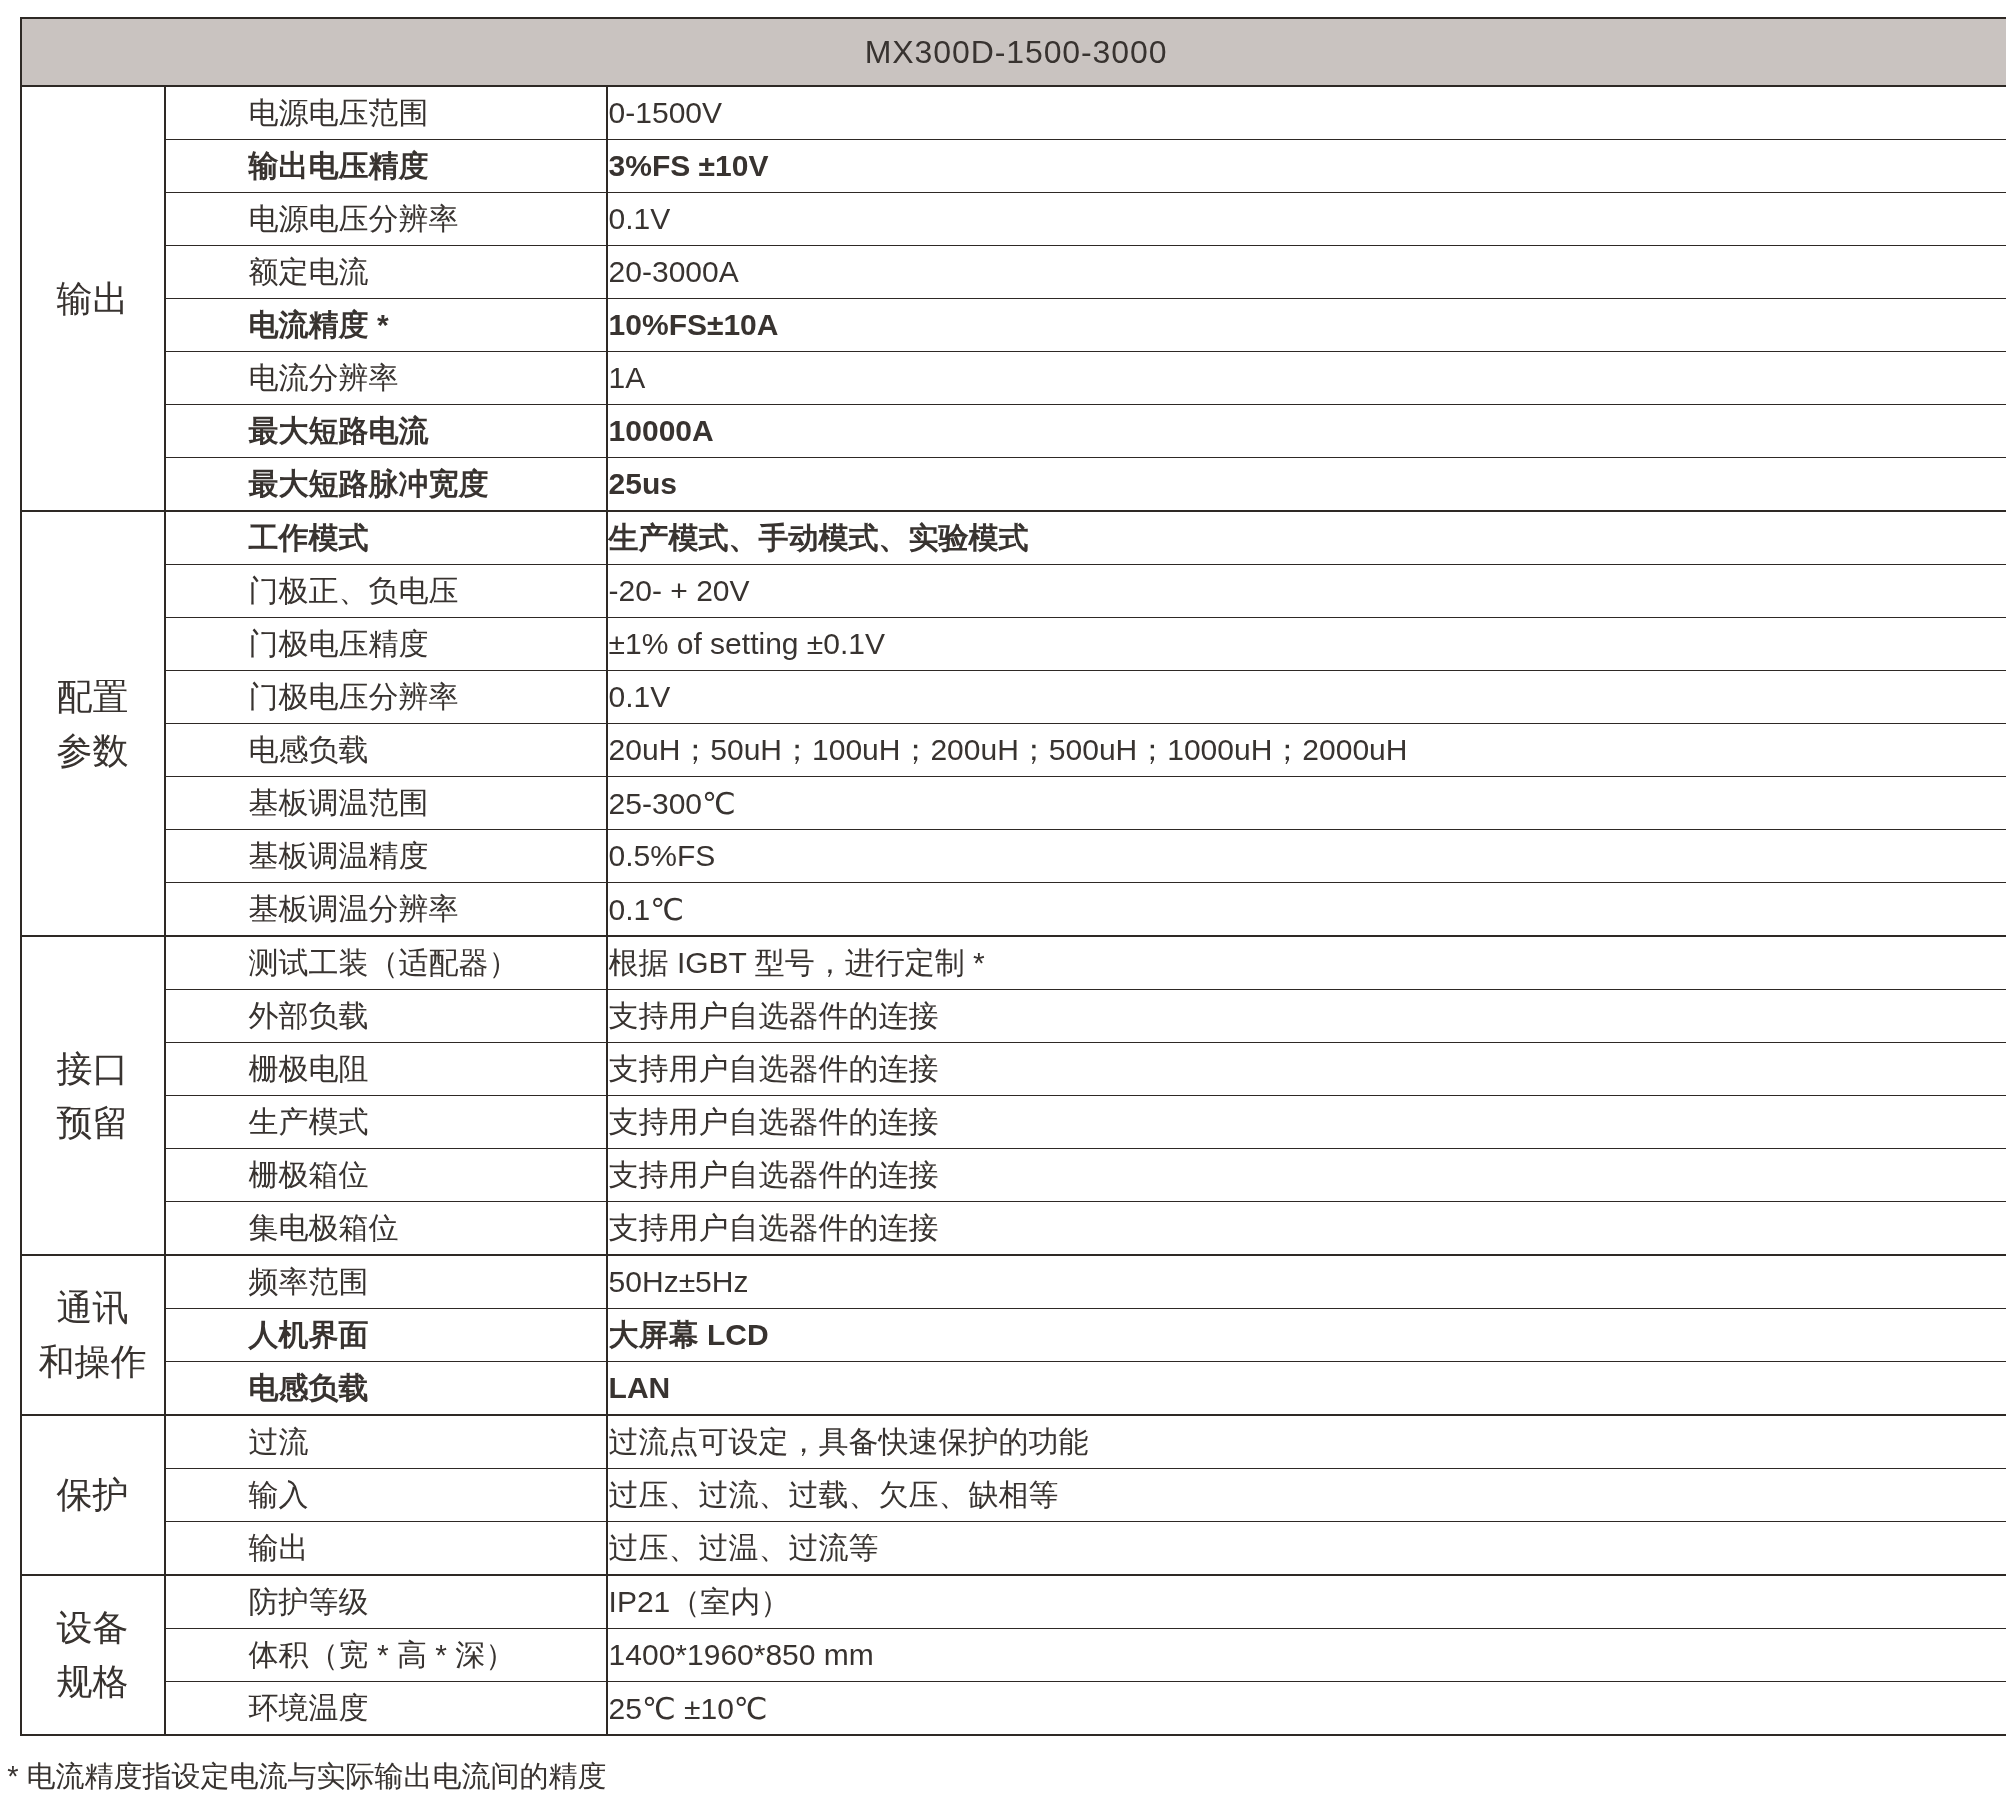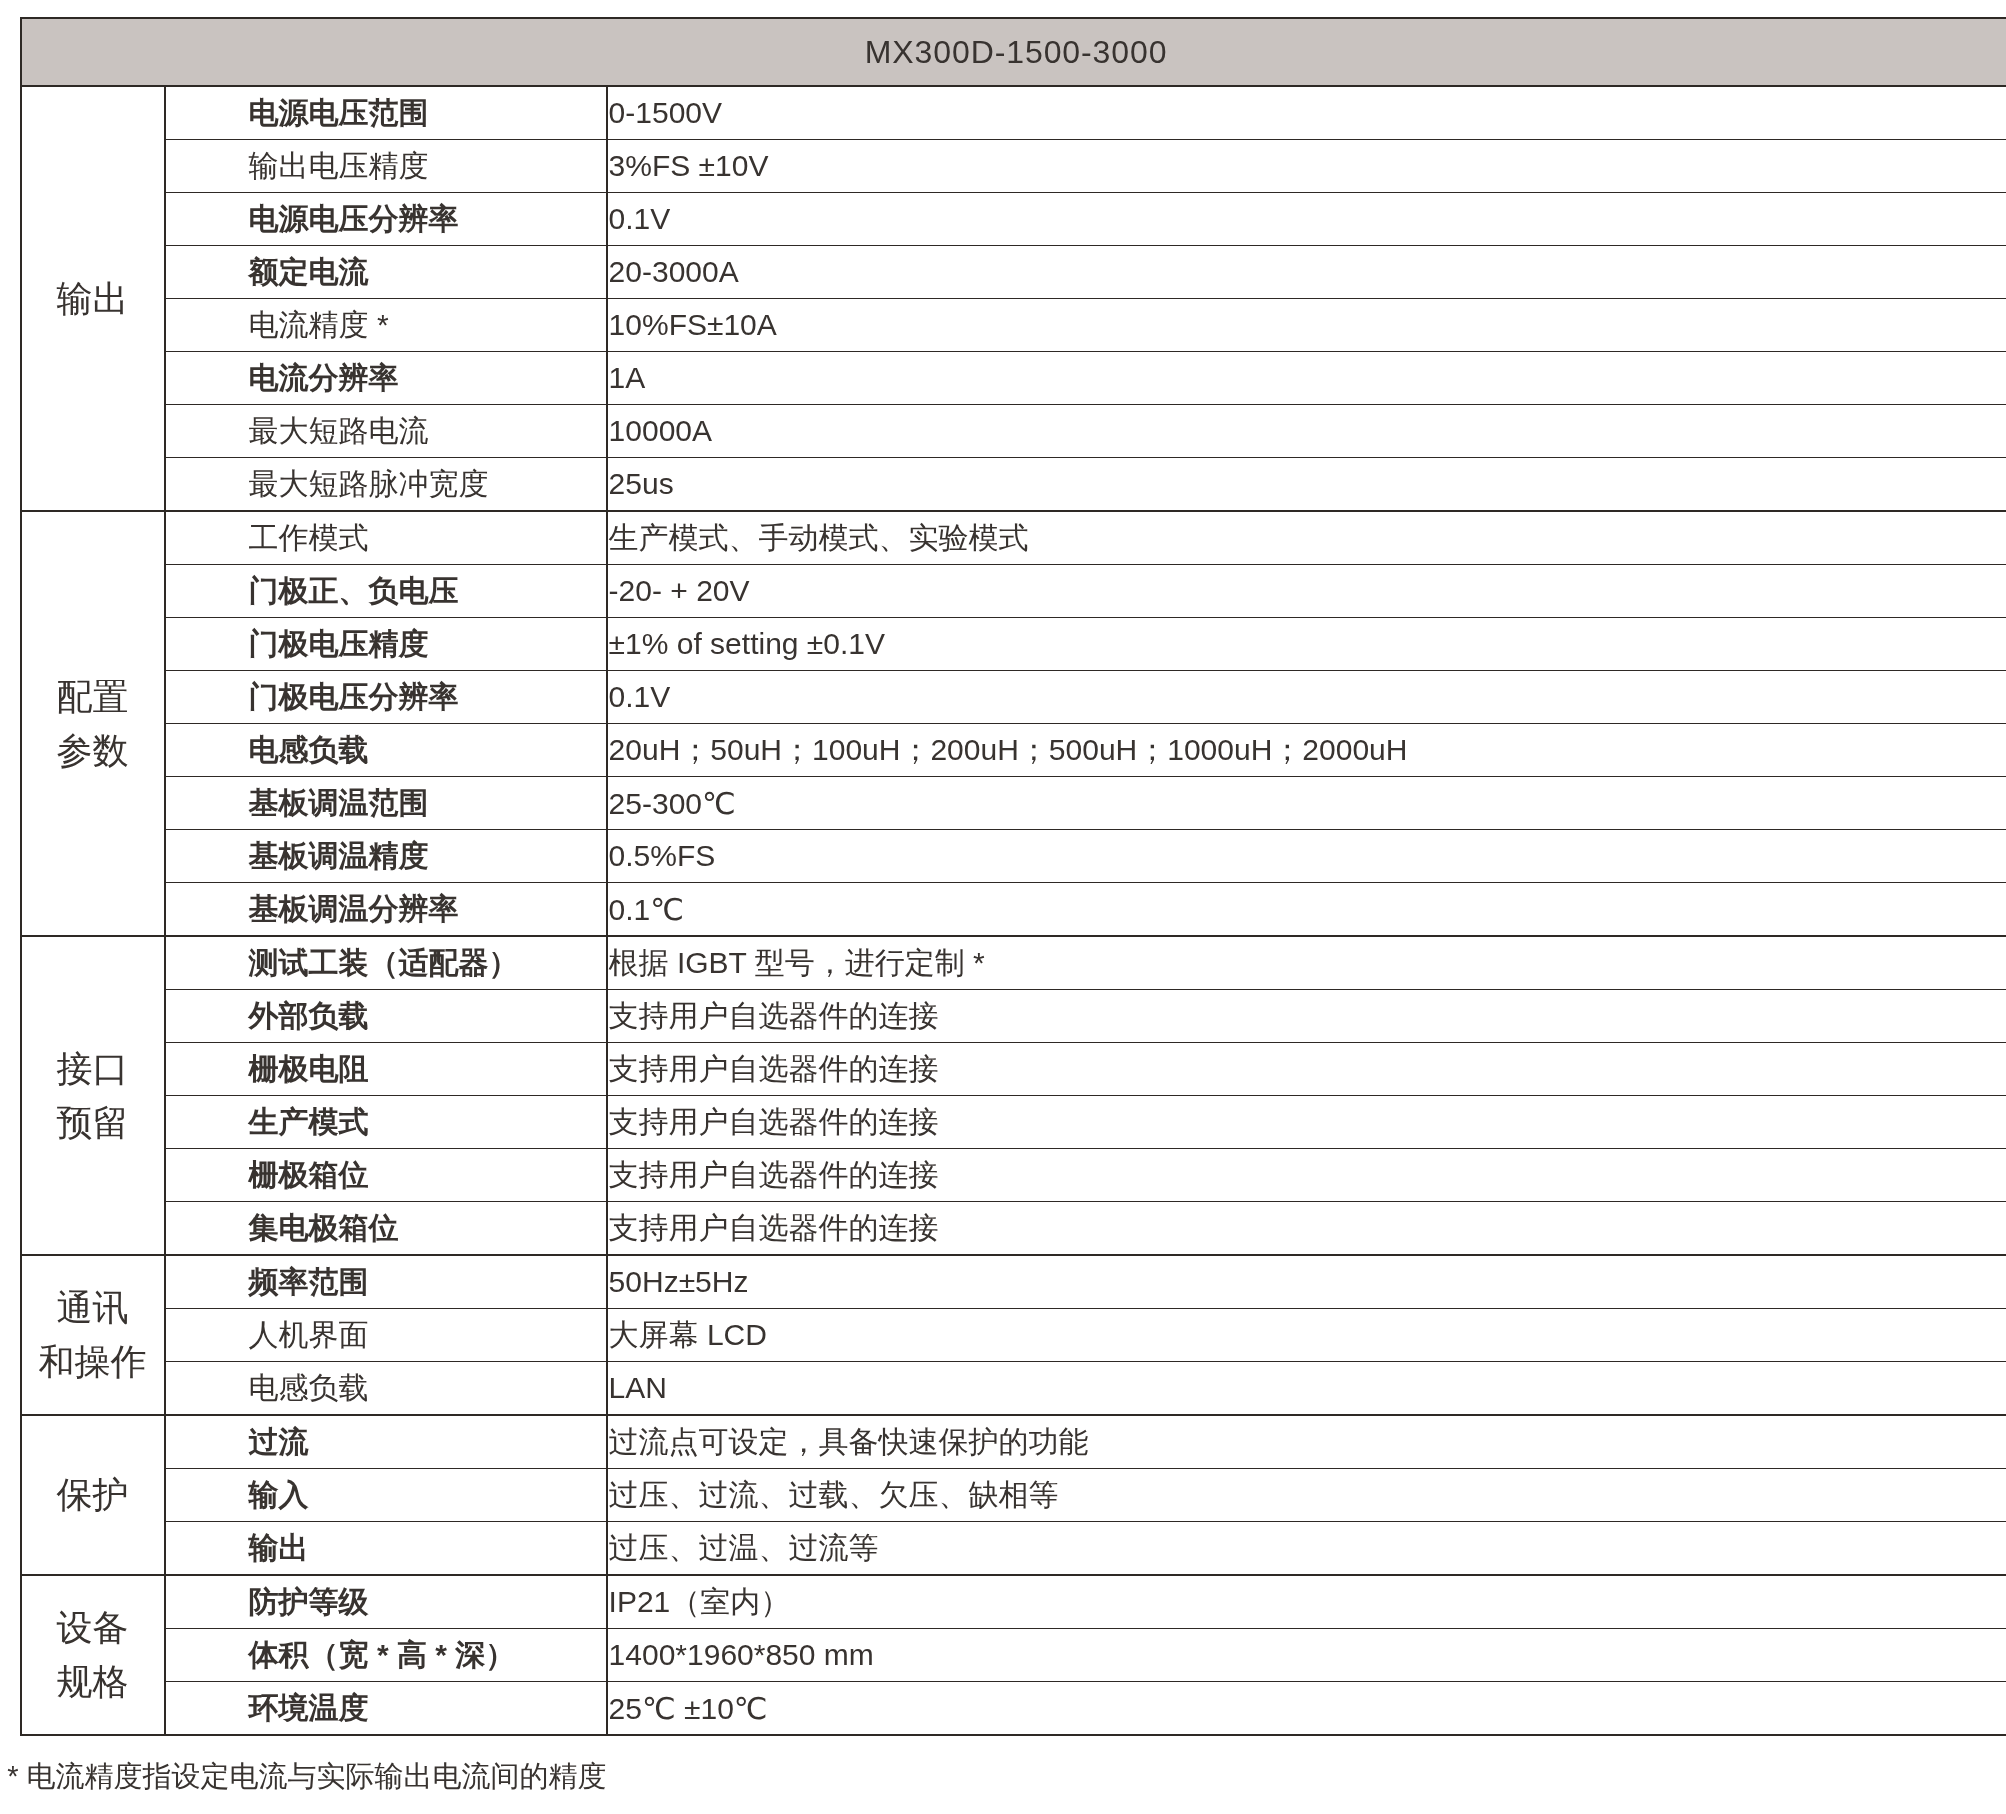--- a/index.html
+++ b/index.html
@@ -50,29 +50,28 @@
   }
   td.label, td.value {
     height: 50px;
     font-size: 30px;
     vertical-align: middle;
     border-bottom: 1.8px solid #2e2925;
   }
   td.label {
     padding-left: 83px;
     border-right: 2.7px solid #2e2925;
-    font-weight: bold;
   }
   td.value {
   }
   tr.sec-end td.label, tr.sec-end td.value, td.group {
     border-bottom: 2.7px solid #2e2925;
   }
   tr.b td.label, tr.b td.value {
-    font-weight: normal;
+    font-weight: bold;
   }
   .footnote {
     position: absolute;
     left: 7.2px;
     top: 1757px;
     font-size: 29px;
     color: #383330;
     text-align: center;
   }
 </style>

